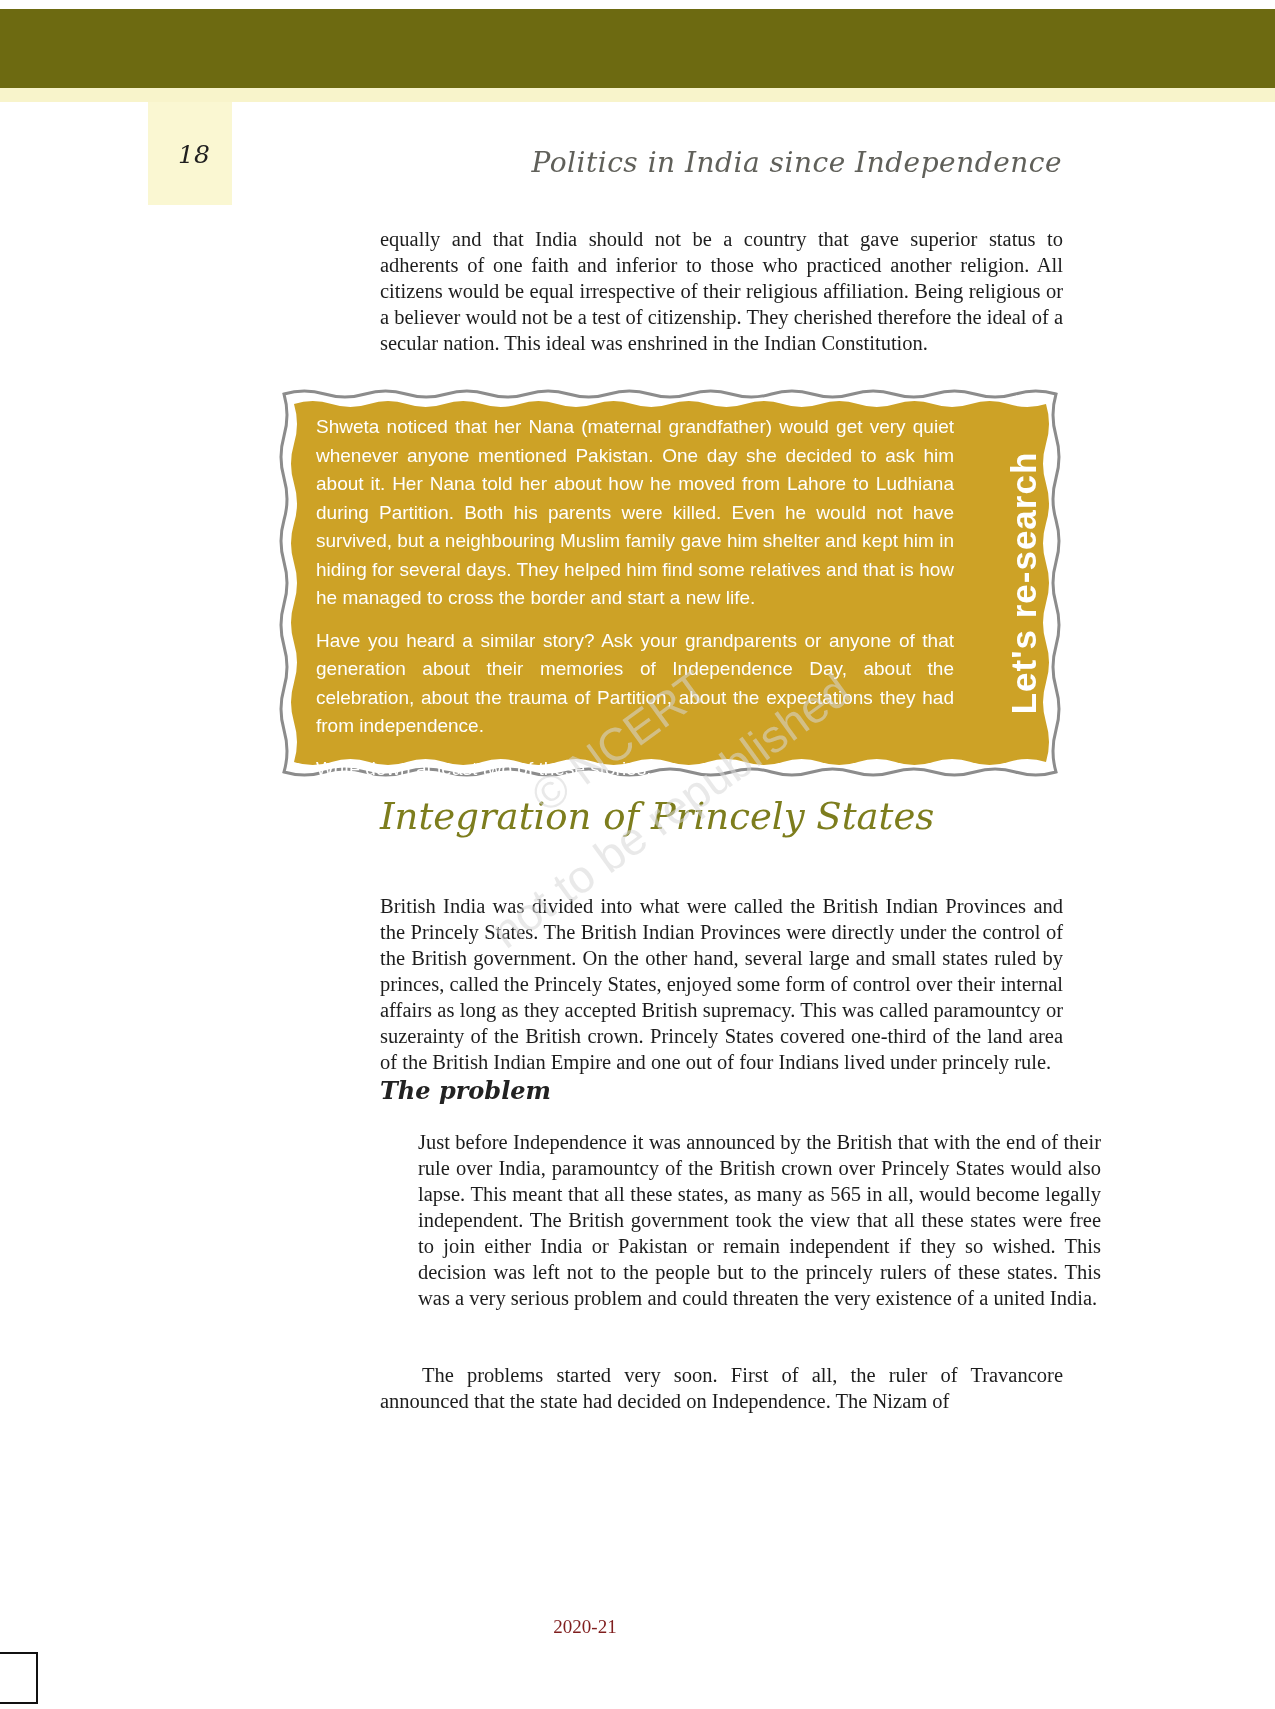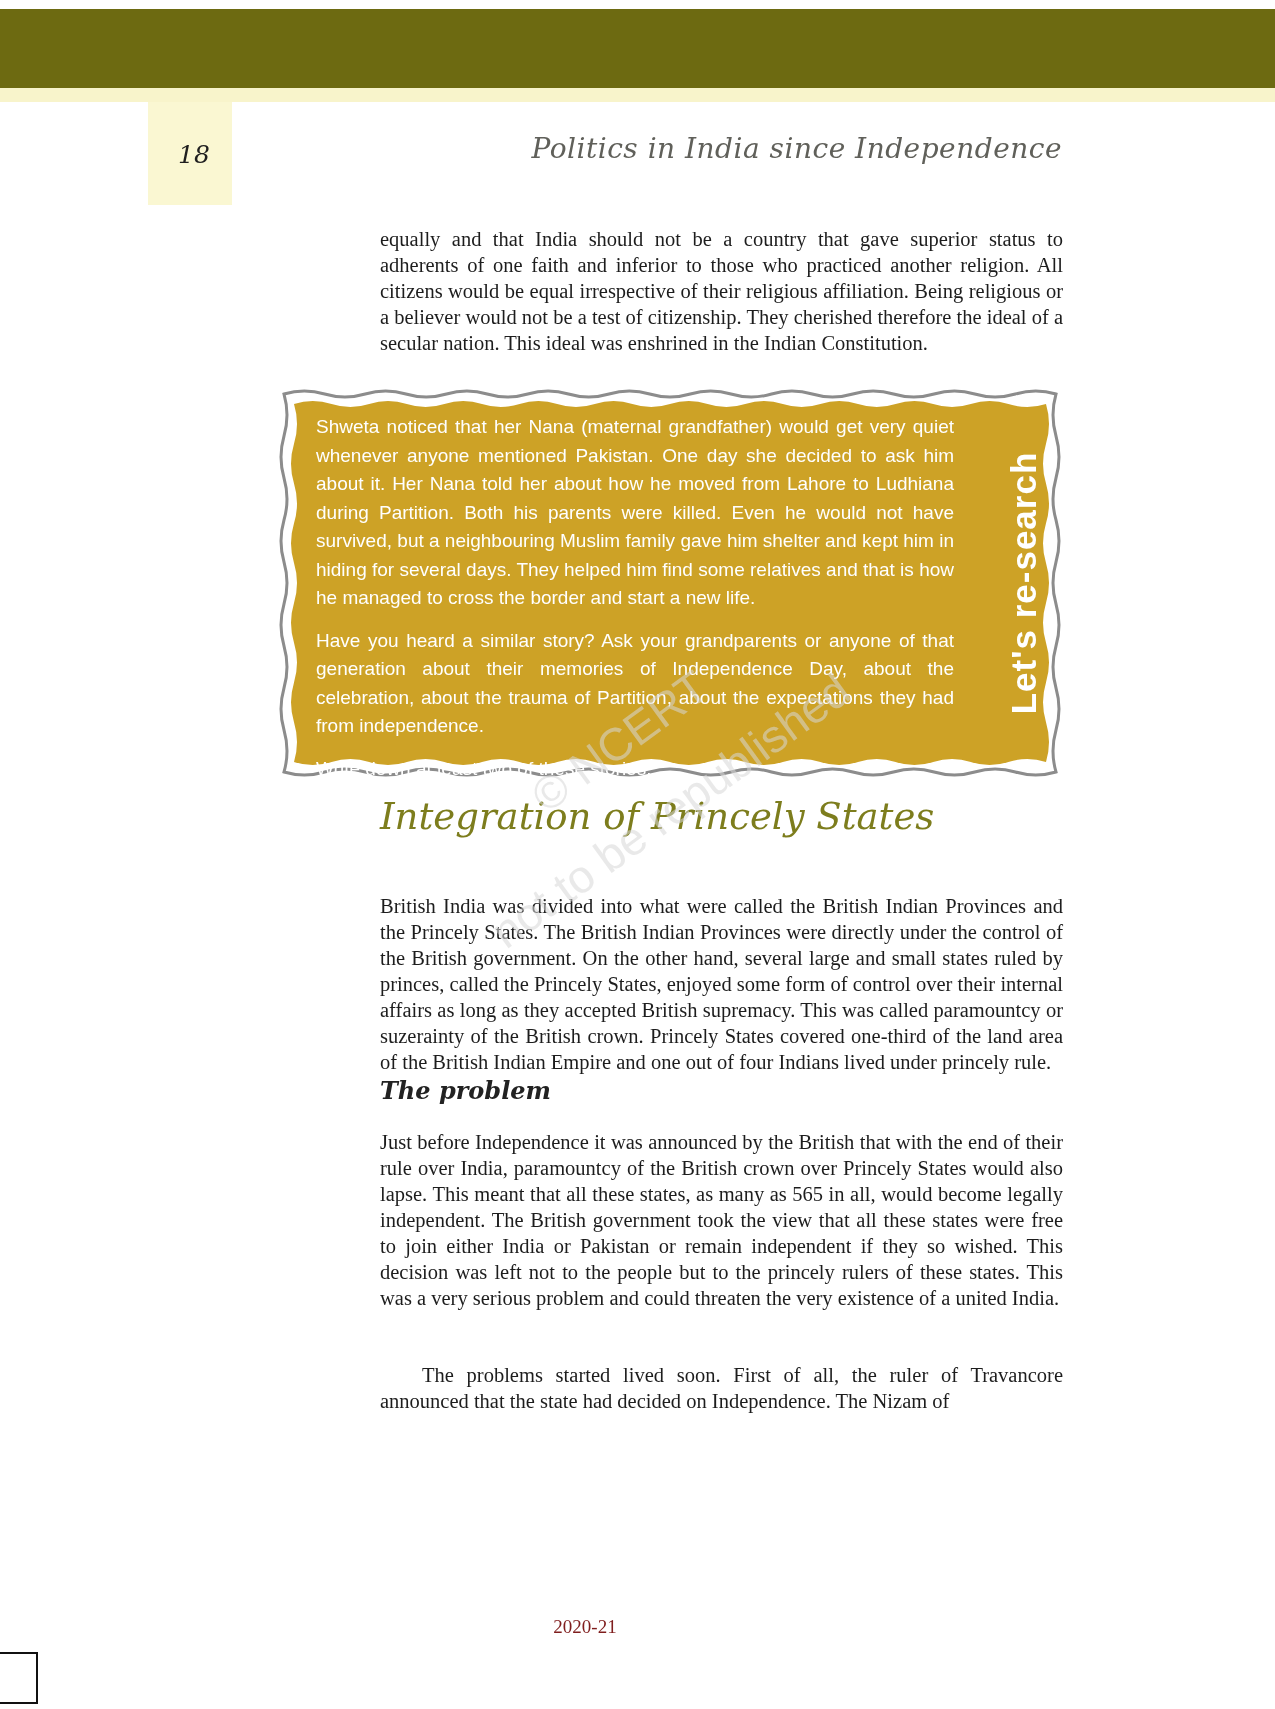--- a/index.html
+++ b/index.html
@@ -23,21 +23,21 @@
   .page-number-strip {
     position: absolute; top: 102px; left: 148px; width: 84px; height: 103px;
     background: #faf7d2;
   }
   .page-number {
     position: absolute; left: 30px; top: 38px;
     font-style: italic; font-size: 25px; color: #1f1f1f;
     font-family: "DejaVu Serif", serif;
   }
   .running-header {
-    position: absolute; top: 132px; right: 213px;
+    position: absolute; top: 146px; right: 213px;
     font-style: italic; font-size: 28px; color: #60605a;
     font-family: "DejaVu Serif", serif;
     letter-spacing: 0.5px;
   }
 
   .body-text {
     position: absolute; left: 380px; width: 683px;
     font-size: 20.5px; line-height: 26px; color: #1d1d1d;
     text-align: justify;
   }
@@ -70,21 +70,21 @@
     font-size: 37px; color: #7d7d1d;
   }
   .section-para { top: 849px; margin-top: 44px; }
 
   .sub-heading {
     position: absolute; left: 380px; top: 1076px;
     font-style: italic; font-weight: bold;
     font-size: 24px; color: #222222;
     font-family: "DejaVu Serif", serif;
   }
-  .sub-para-1 { top: 1129px; }
+  .sub-para-1 { top: 1129px; margin-left: 38px; }
   .sub-para-2 { top: 1362px; text-indent: 42px; }
 
   .watermark {
     position: absolute; left: 385px; top: 690px; width: 520px;
     transform: rotate(-36deg);
     text-align: center;
     font-family: "Liberation Sans", sans-serif;
     font-size: 46px; line-height: 86px;
     color: rgba(215, 215, 215, 0.55);
     pointer-events: none;
@@ -127,21 +127,21 @@
       <p>Write down at least two of these stories.</p>
     </div>
     <div class="box-side-label">Let's re-search</div>
   </div>
 
   <h2 class="section-heading">Integration of Princely States</h2>
   <p class="body-text section-para">British India was divided into what were called the British Indian Provinces and the Princely States. The British Indian Provinces were directly under the control of the British government. On the other hand, several large and small states ruled by princes, called the Princely States, enjoyed some form of control over their internal affairs as long as they accepted British supremacy. This was called paramountcy or suzerainty of the British crown. Princely States covered one-third of the land area of the British Indian Empire and one out of four Indians lived under princely rule.</p>
 
   <h3 class="sub-heading">The problem</h3>
   <p class="body-text sub-para-1">Just before Independence it was announced by the British that with the end of their rule over India, paramountcy of the British crown over Princely States would also lapse. This meant that all these states, as many as 565 in all, would become legally independent. The British government took the view that all these states were free to join either India or Pakistan or remain independent if they so wished. This decision was left not to the people but to the princely rulers of these states.  This was a very serious problem and could threaten the very existence of a united India.</p>
-  <p class="body-text sub-para-2">The problems started lived soon. First of all, the ruler of Travancore announced that the state had decided on Independence. The Nizam of</p>
+  <p class="body-text sub-para-2">The problems started very soon. First of all, the ruler of Travancore announced that the state had decided on Independence. The Nizam of</p>
 
   <div class="watermark">
     <div>© NCERT</div>
     <div>not to be republished</div>
   </div>
 
   <div class="footer">2020-21</div>
 
   <div class="corner-mark"></div>
 

